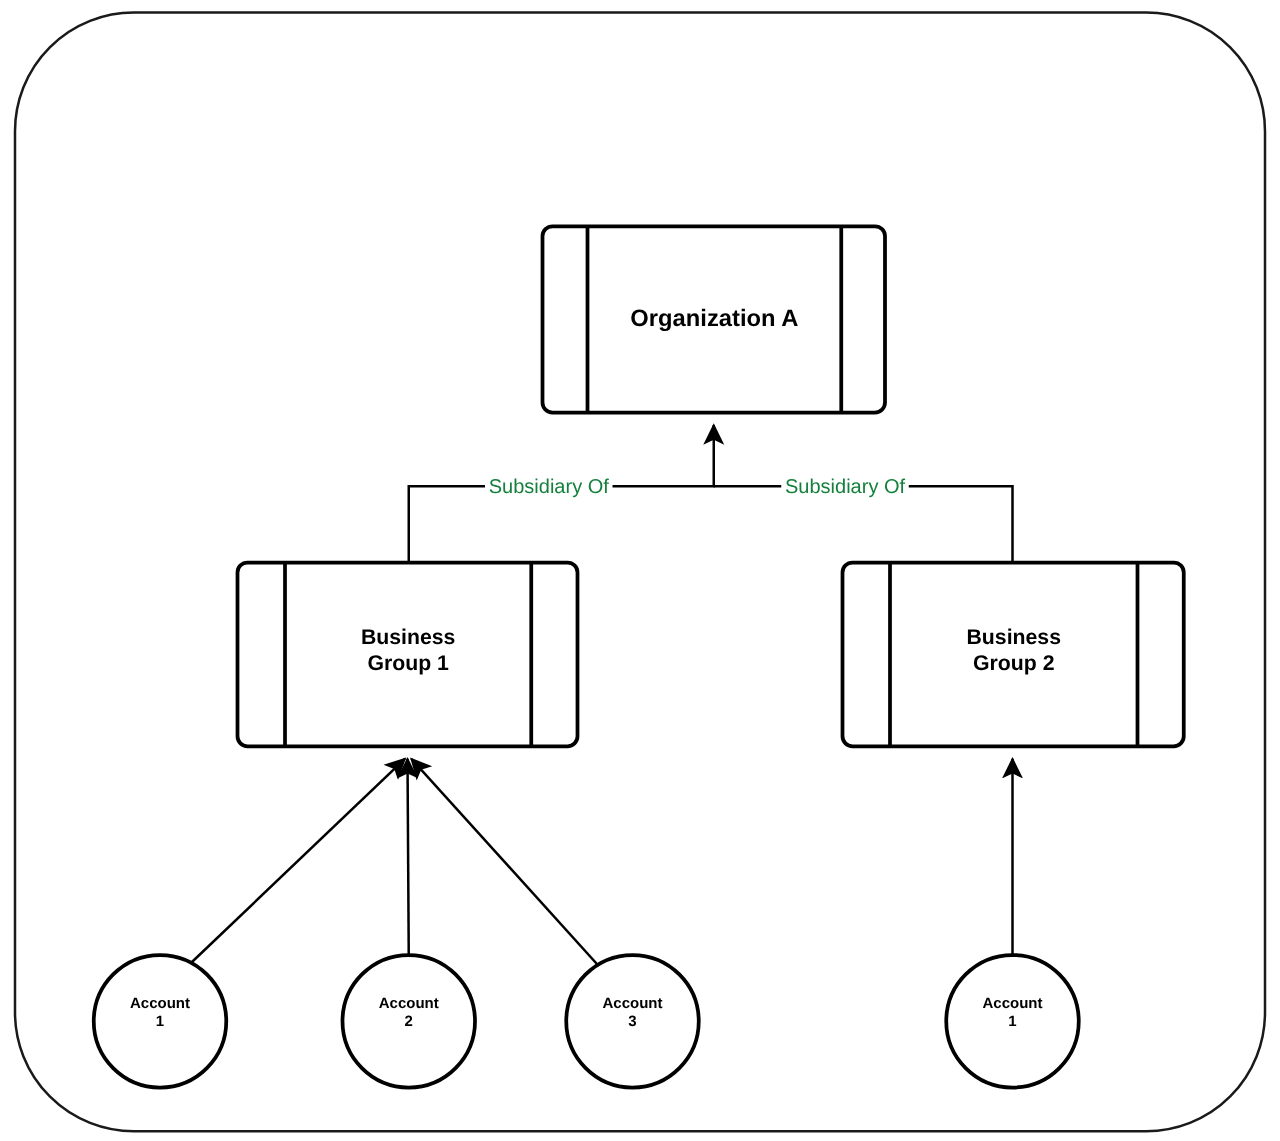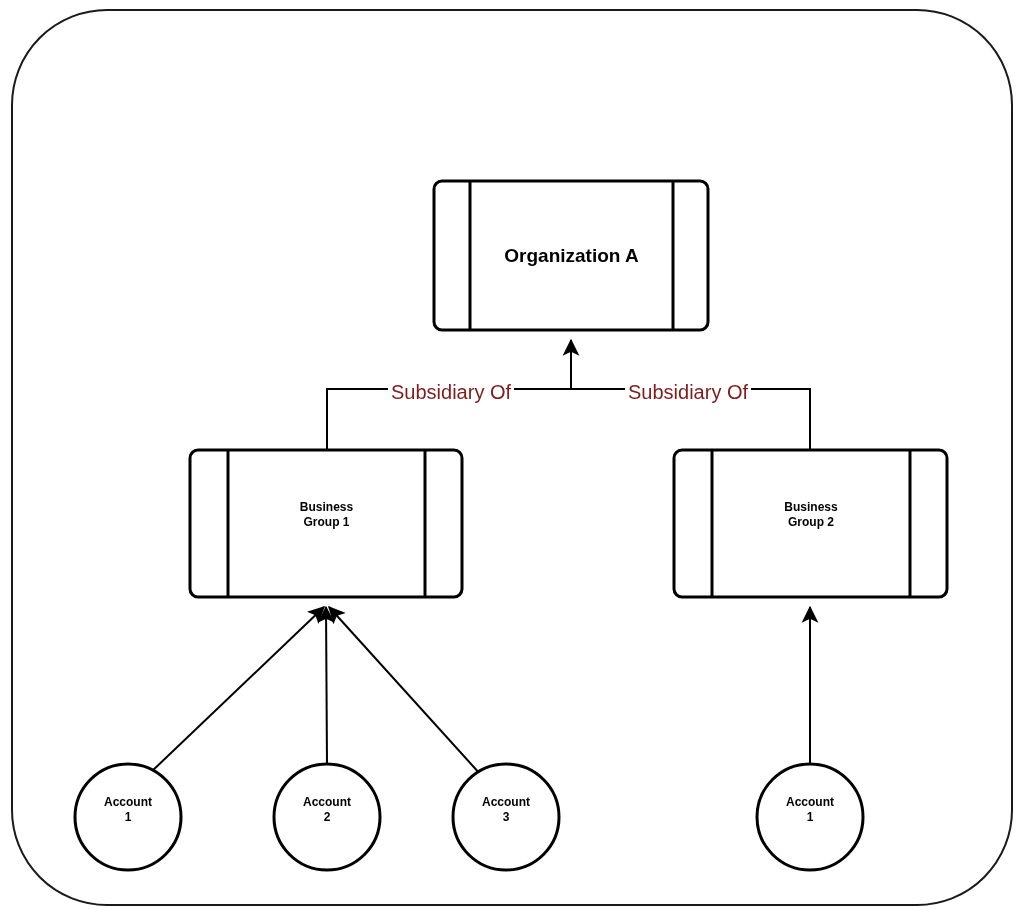--- a/index.html
+++ b/index.html
@@ -33,30 +33,30 @@
     font-weight: bold;
     color: #000000;
     line-height: 1.22;
     pointer-events: none;
     white-space: pre-line;
   }
   .label-org {
     font-size: 19px;
   }
   .label-group {
-    font-size: 12px;
+    font-size: 17px;
   }
   .label-account {
     font-size: 12px;
   }
   .edge-label {
     position: absolute;
     font-family: "Liberation Sans", sans-serif;
-    font-size: 20px;
-    color: #7f1d1d;
+    font-size: 16px;
+    color: #15803d;
     background: #ffffff;
     padding: 0 3px;
     white-space: nowrap;
     text-align: left;
   }
 </style>
 </head>
 <body>
 
 <div id="diagram-root">

